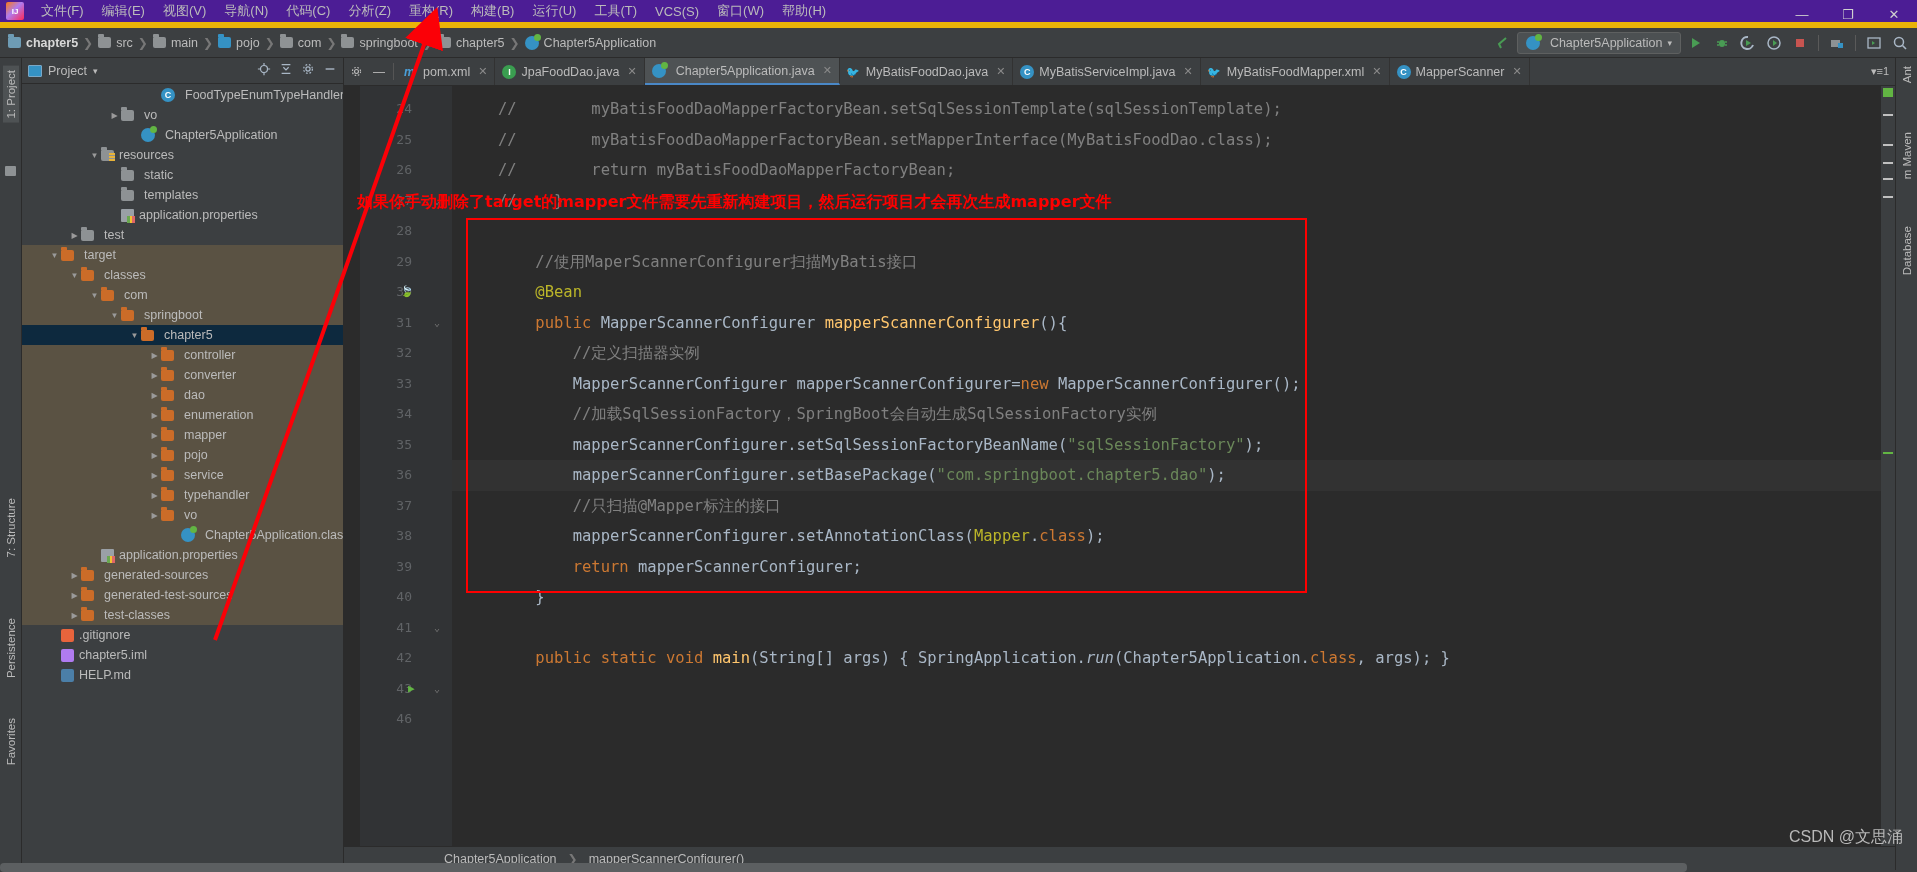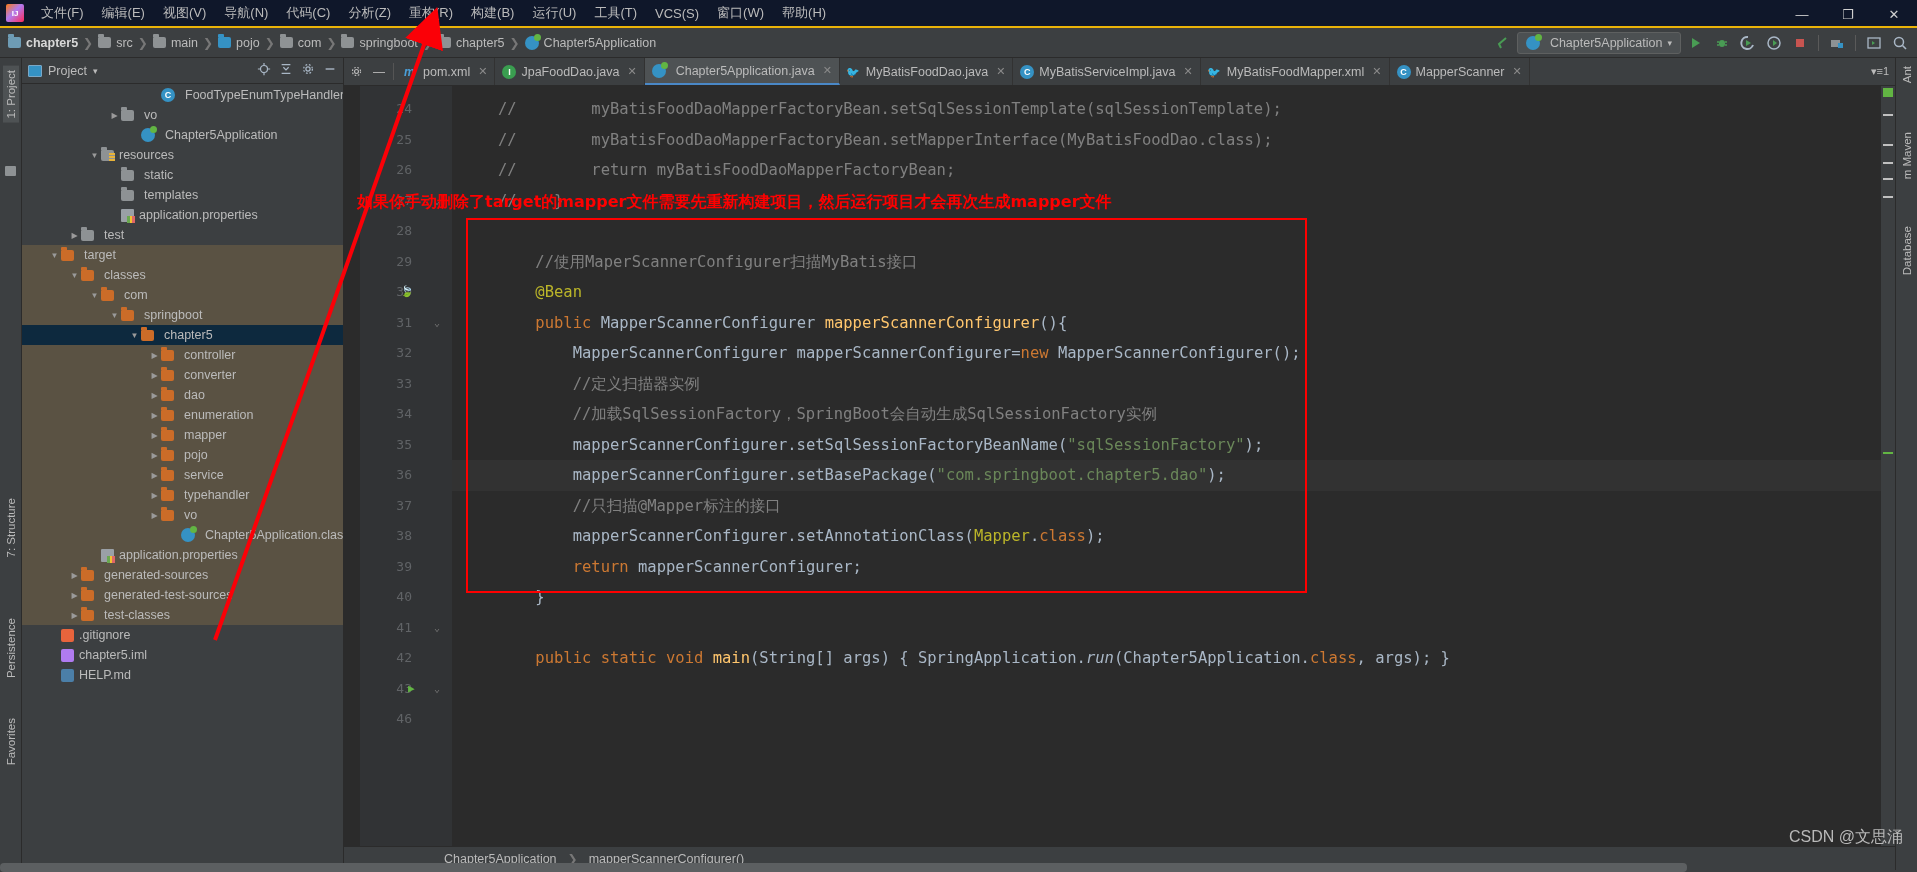--- a/index.html
+++ b/index.html
@@ -6,22 +6,22 @@
   html, body {
     width: 1917px; height: 872px;
     background: #3c3f41;
     font-family: "Liberation Sans", sans-serif;
     overflow: hidden;
   }
   body { position: relative; }
 
   
   .titlebar {
-    height: 28px; background: #0f172a; display: flex; align-items: center;
-    border-bottom: 2px solid #eab308; position: relative;
+    height: 28px; background: #4c1d95; display: flex; align-items: center;
+    border-bottom: 6px solid #eab308; position: relative;
   }
   .ij-logo {
     width: 18px; height: 18px; margin: 0 8px 0 6px; border-radius: 2px;
     background: linear-gradient(135deg,#f97a12 0%,#b07bf0 45%,#fe2857 100%);
     position: relative; flex: 0 0 auto;
   }
   .ij-logo::after {
     content: "IJ"; position: absolute; inset: 0; color: #fff;
     font-size: 8px; font-weight: bold; display: flex;
     align-items: center; justify-content: center;
@@ -731,22 +731,22 @@
         </div>
       <div class="code-area" id="codeArea">
           <div class="cline"><span class="cmt">//        myBatisFoodDaoMapperFactoryBean.setSqlSessionTemplate(sqlSessionTemplate);</span></div>
           <div class="cline"><span class="cmt">//        myBatisFoodDaoMapperFactoryBean.setMapperInterface(MyBatisFoodDao.class);</span></div>
           <div class="cline"><span class="cmt">//        return myBatisFoodDaoMapperFactoryBean;</span></div>
           <div class="cline"><span class="cmt">//    }</span></div>
           <div class="cline">&nbsp;</div>
           <div class="cline">    <span class="cmt">//使用MaperScannerConfigurer扫描MyBatis接口</span></div>
           <div class="cline">    <span class="ann">@Bean</span></div>
           <div class="cline">    <span class="kw">public</span> MapperScannerConfigurer <span class="mth">mapperScannerConfigurer</span>(){</div>
+          <div class="cline">        <span class="cmt">//定义扫描器实例</span></div>
           <div class="cline">        MapperScannerConfigurer mapperScannerConfigurer=<span class="kw">new</span> MapperScannerConfigurer();</div>
-          <div class="cline">        <span class="cmt">//定义扫描器实例</span></div>
           <div class="cline">        <span class="cmt">//加载SqlSessionFactory，SpringBoot会自动生成SqlSessionFactory实例</span></div>
           <div class="cline">        mapperScannerConfigurer.setSqlSessionFactoryBeanName(<span class="str">"sqlSessionFactory"</span>);</div>
           <div class="cline hl">        mapperScannerConfigurer.setBasePackage(<span class="str">"com.springboot.chapter5.dao"</span>);</div>
           <div class="cline">        <span class="cmt">//只扫描@Mapper标注的接口</span></div>
           <div class="cline">        mapperScannerConfigurer.setAnnotationClass(<span class="ann">Mapper</span>.<span class="kw">class</span>);</div>
           <div class="cline">        <span class="kw">return</span> mapperScannerConfigurer;</div>
           <div class="cline">    }</div>
           <div class="cline">&nbsp;</div>
           <div class="cline">    <span class="kw">public static void</span> <span class="mth">main</span>(String[] args) { SpringApplication.<span class="stc">run</span>(Chapter5Application.<span class="kw">class</span>, args); }</div>
           <div class="cline">&nbsp;</div>

